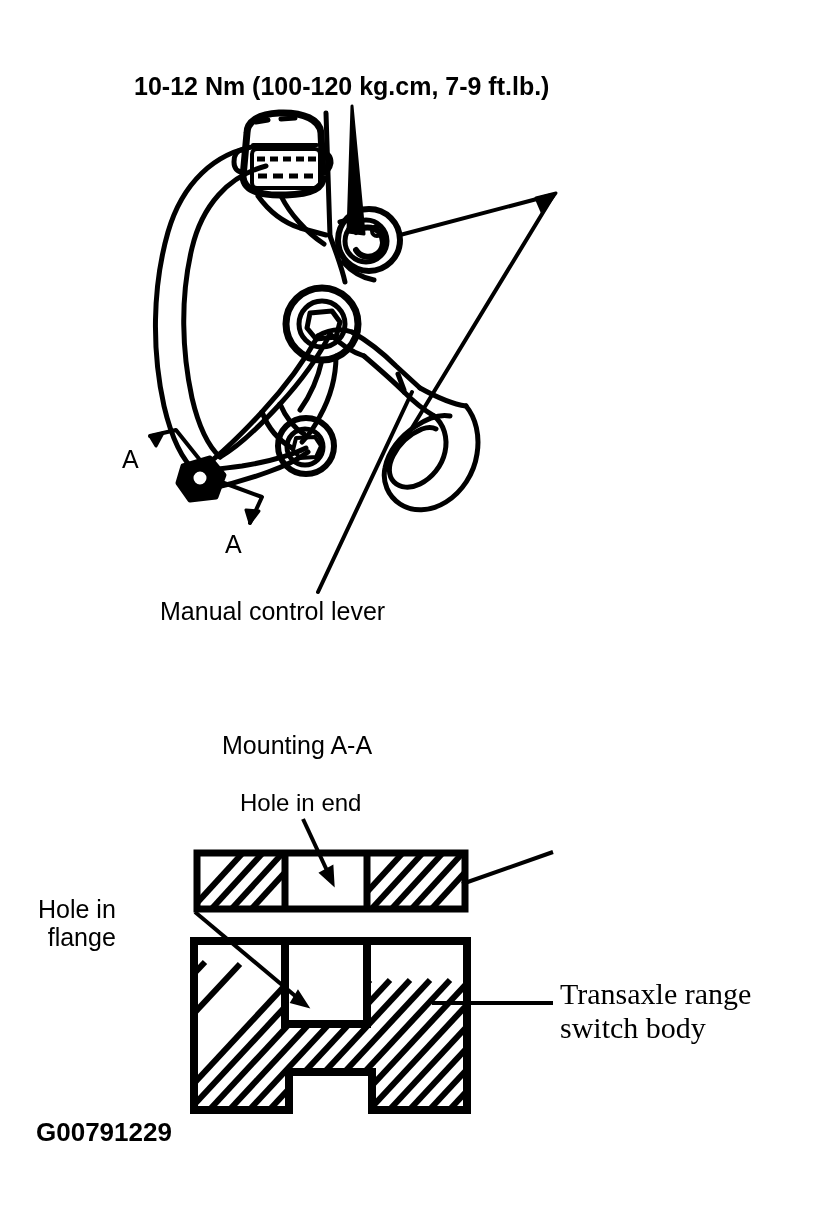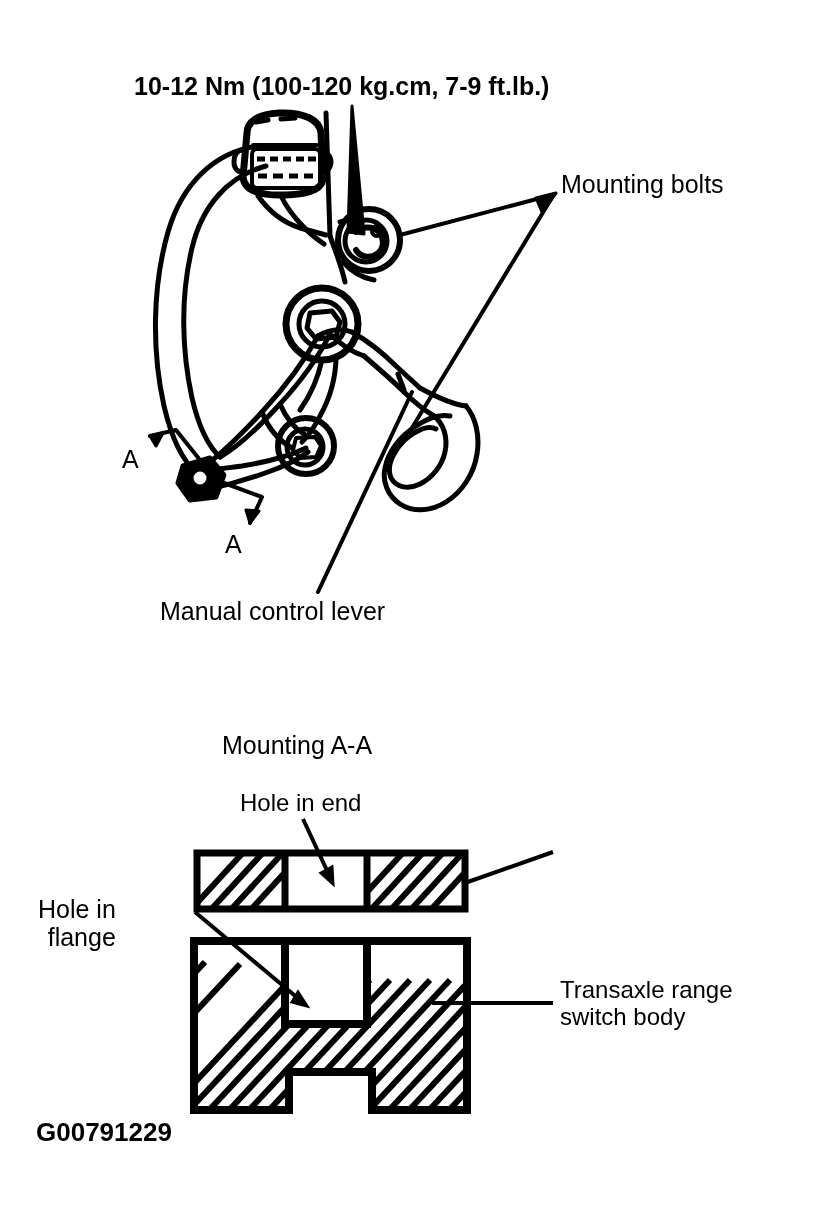--- a/index.html
+++ b/index.html
@@ -72,21 +72,22 @@
     text-align: right;
   }
   .lbl-manual-control-lever-sec {
     left: 560px;
     top: 826px;
     font-size: 25px;
   }
   .lbl-transaxle-range-switch {
     left: 560px;
     top: 977px;
-    font-size: 24px;
+    font-size: 30px;
+    font-family: Liberation Serif, serif;
   }
   .lbl-figure-id {
     left: 36px;
     top: 1118px;
     font-size: 26px;
     font-weight: bold;
   }
   .lbl-marker-a1 {
     left: 122px;
     top: 445px;
@@ -293,21 +294,20 @@
       </g>
 
       <g stroke-width="4">
         <path d="M553 1003 L432 1003"></path>
       </g>
     </g>
   </svg>
 
   <div class="lbl lbl-torque">10-12 Nm (100-120 kg.cm, 7-9 ft.lb.)</div>
 
-  <div class="lbl lbl-mounting-bolts">Mounting bolts</div>
 
   <div class="lbl lbl-manual-control-lever-main">Manual control lever</div>
 
   <div class="lbl lbl-marker-a1">A</div>
 
   <div class="lbl lbl-marker-a2">A</div>
 
   <div class="lbl lbl-section-aa">Mounting A-A</div>
 
   <div class="lbl lbl-hole-in-end">Hole in end</div>

